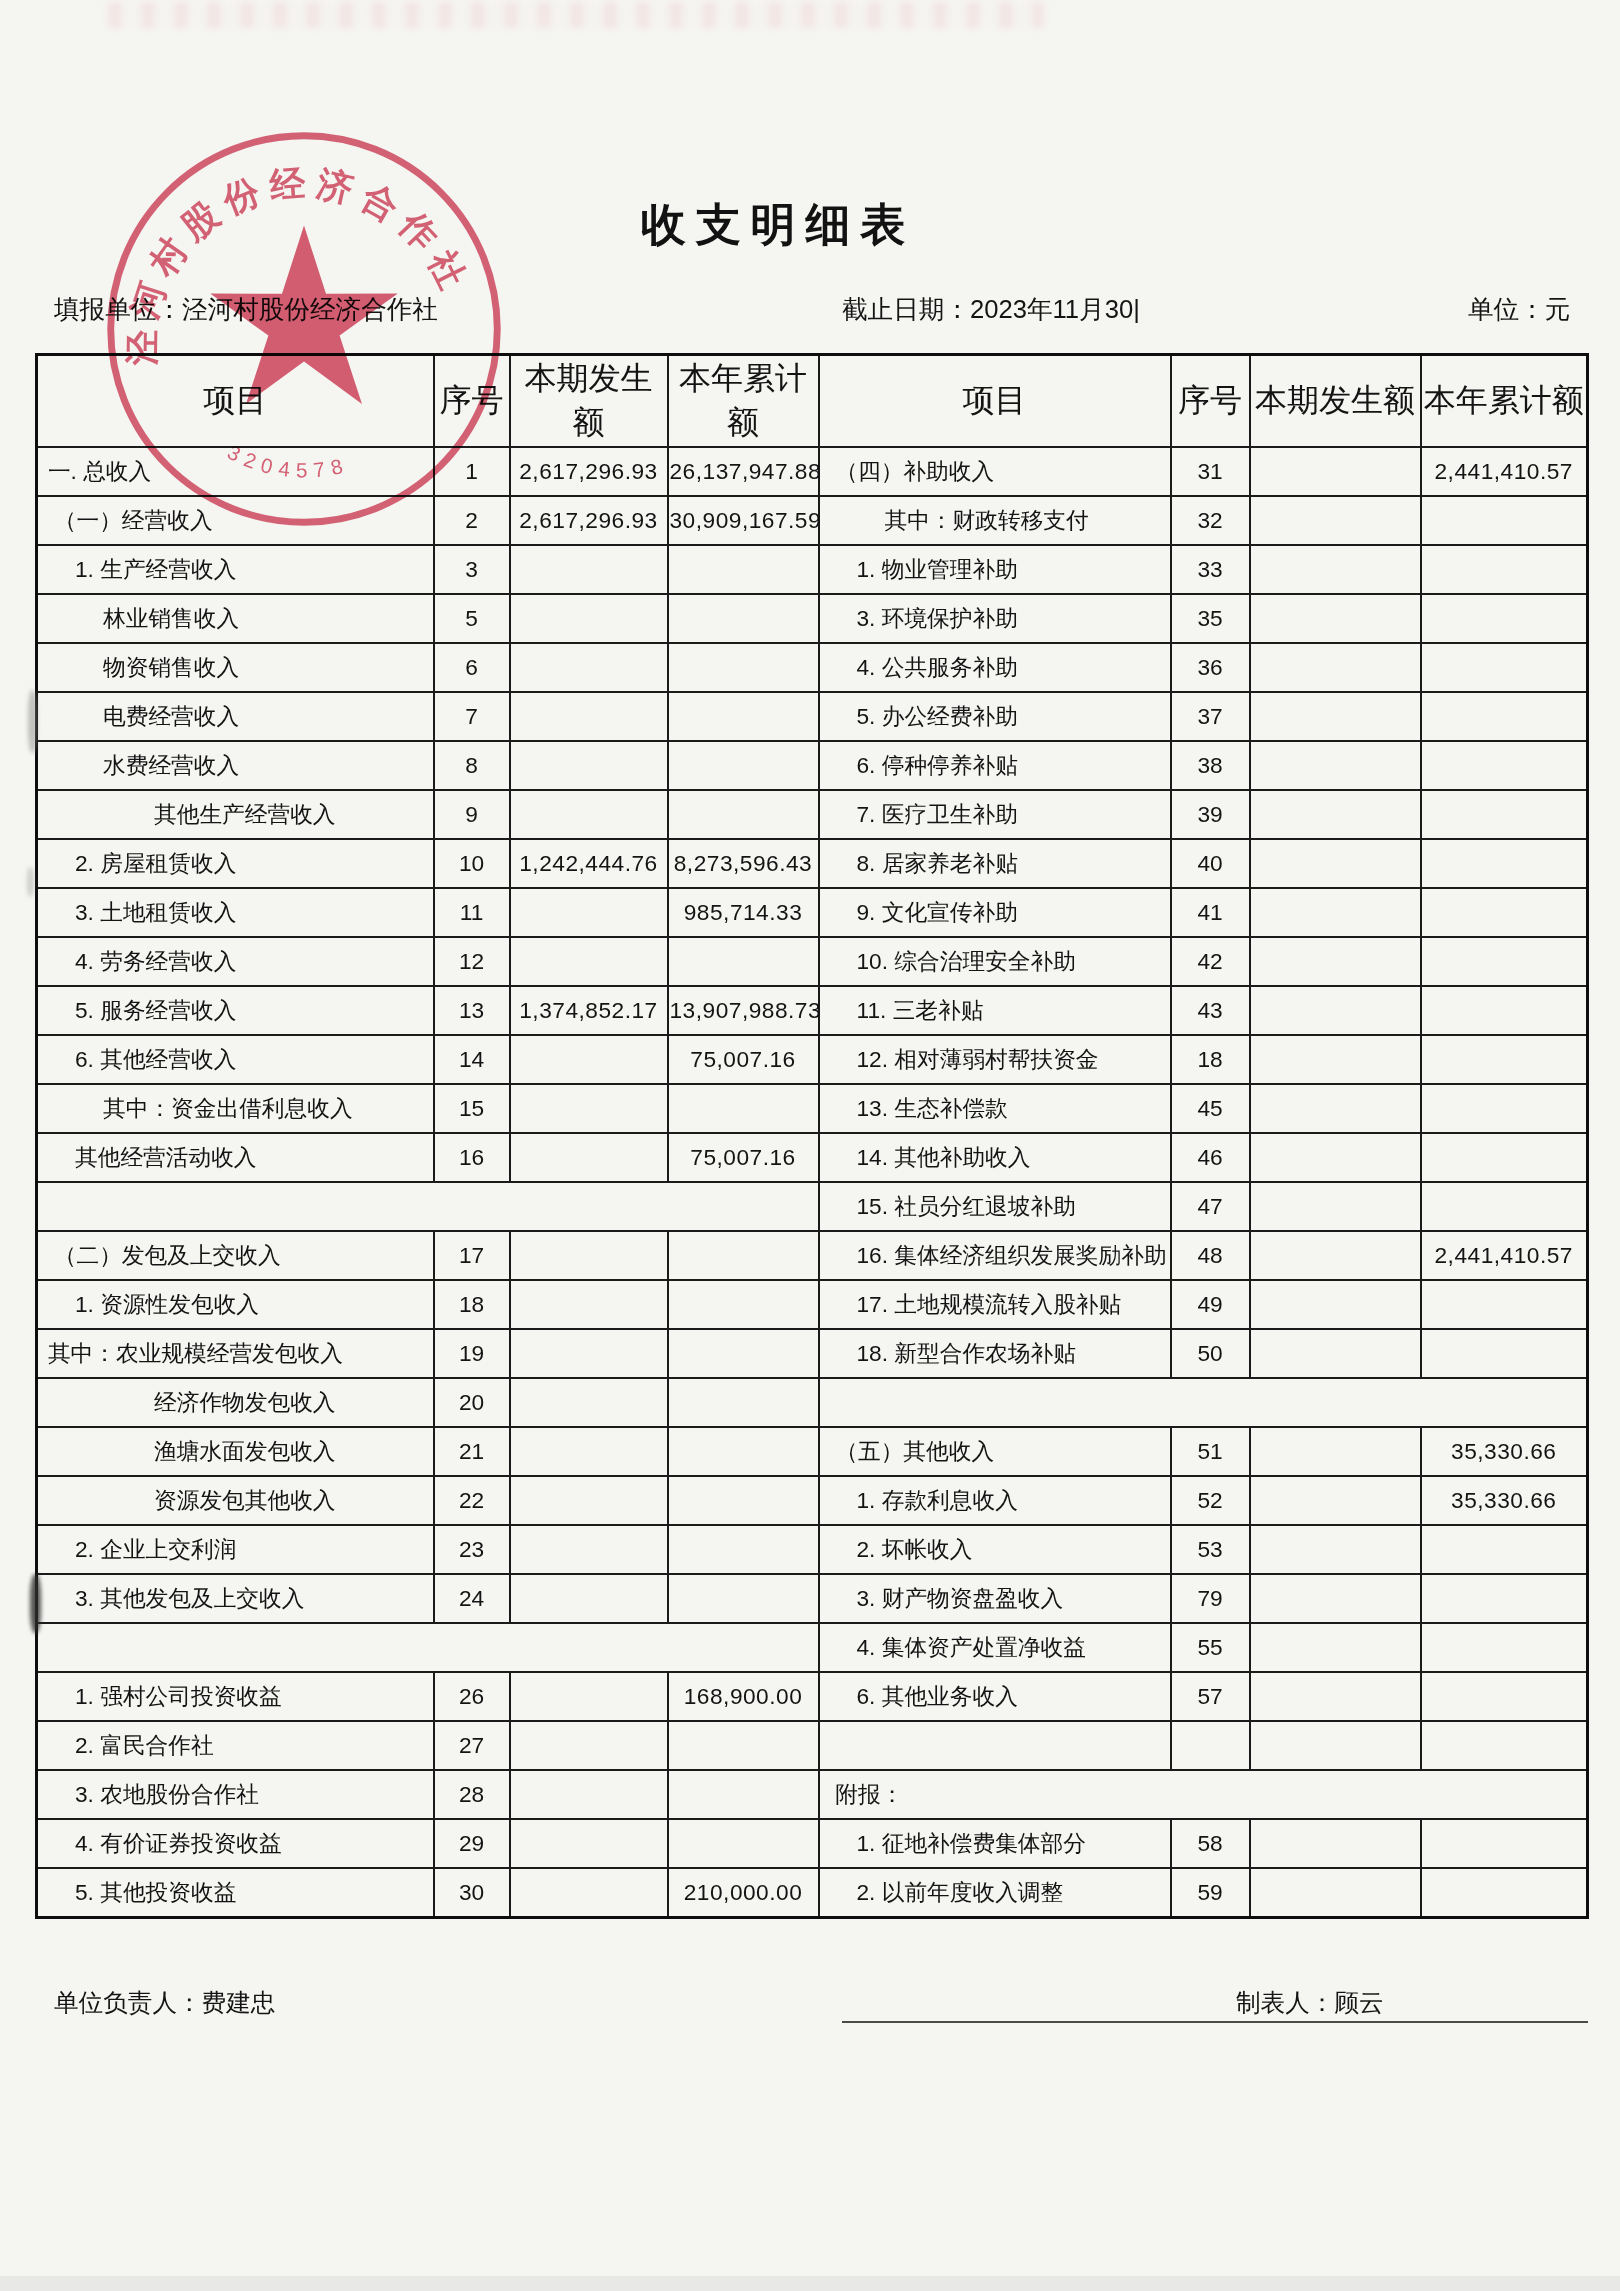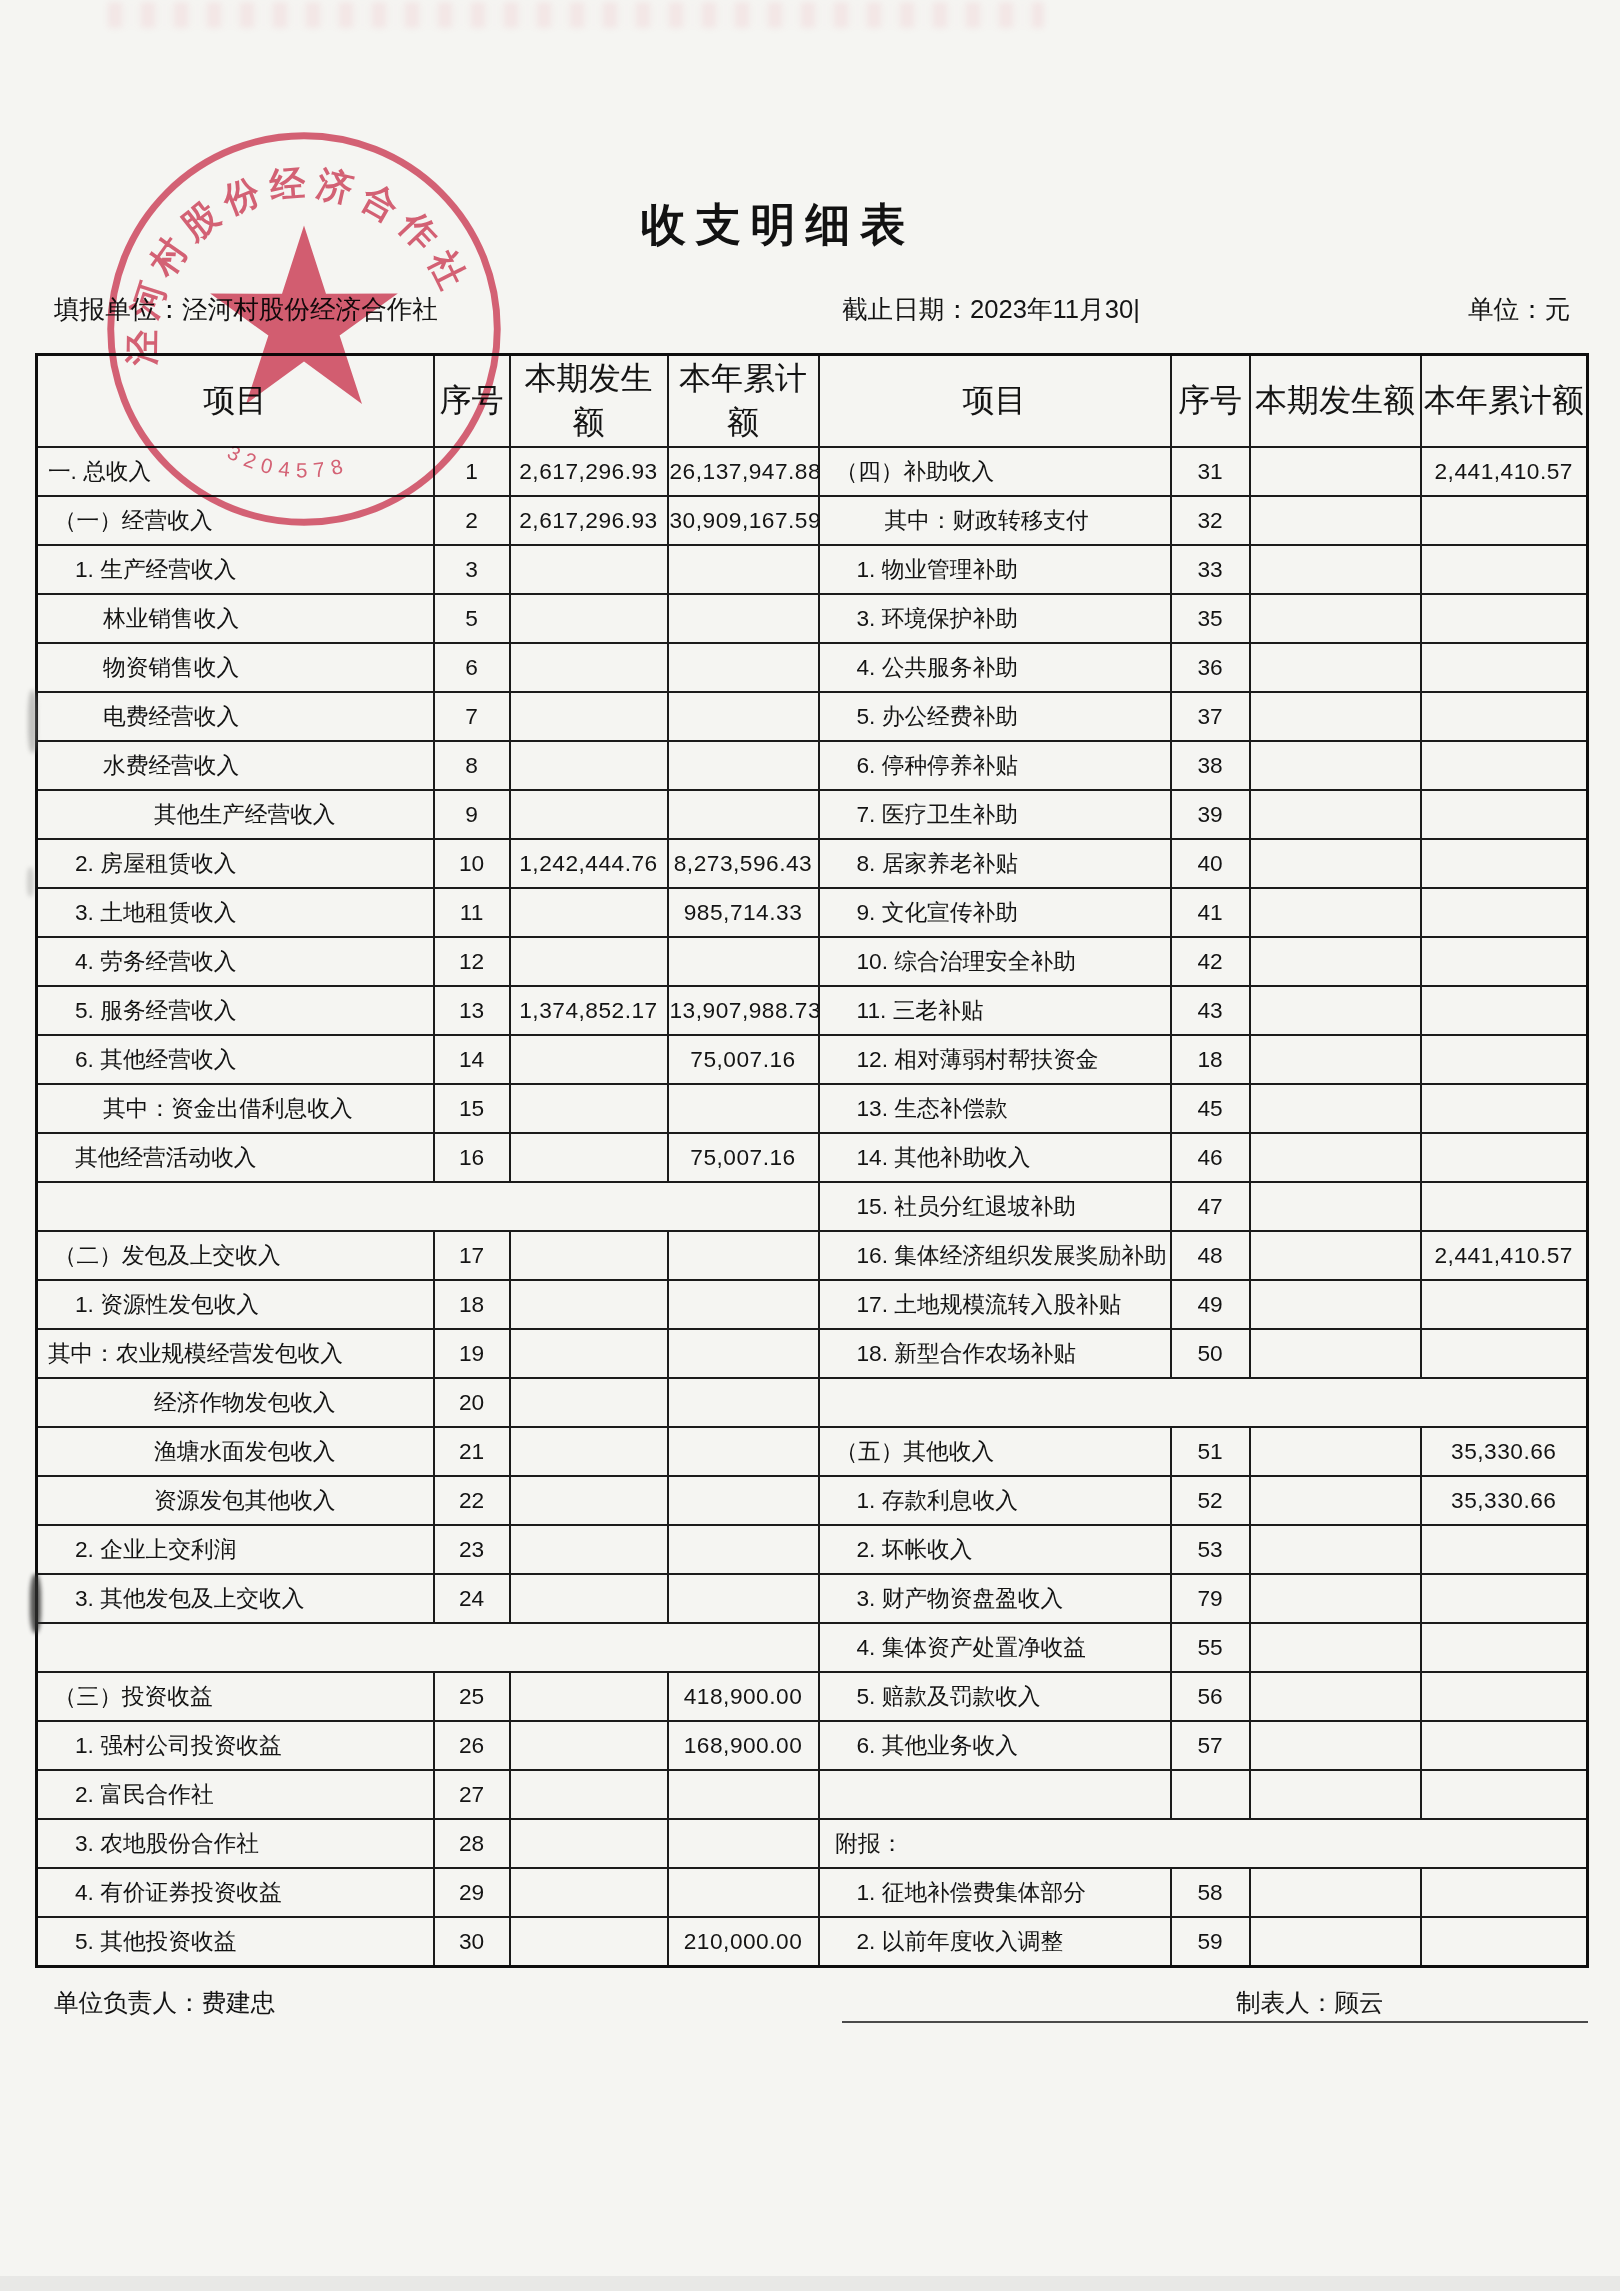--- a/index.html
+++ b/index.html
@@ -315,30 +315,20 @@
           <td class="val"></td>
         </tr>
         <tr>
           <td class="merged" colspan="4"></td>
           <td class="item" style="padding-left: 37px;">4. 集体资产处置净收益</td>
           <td class="no">55</td>
           <td class="val"></td>
           <td class="val"></td>
         </tr>
         <tr>
-          <td class="item" style="padding-left: 15.8px;">（三）投资收益</td>
-          <td class="no">25</td>
-          <td class="val"></td>
-          <td class="val">418,900.00</td>
-          <td class="item" style="padding-left: 37px;">5. 赔款及罚款收入</td>
-          <td class="no">56</td>
-          <td class="val"></td>
-          <td class="val"></td>
-        </tr>
-        <tr>
           <td class="item" style="padding-left: 37px;">1. 强村公司投资收益</td>
           <td class="no">26</td>
           <td class="val"></td>
           <td class="val">168,900.00</td>
           <td class="item" style="padding-left: 37px;">6. 其他业务收入</td>
           <td class="no">57</td>
           <td class="val"></td>
           <td class="val"></td>
         </tr>
         <tr>

